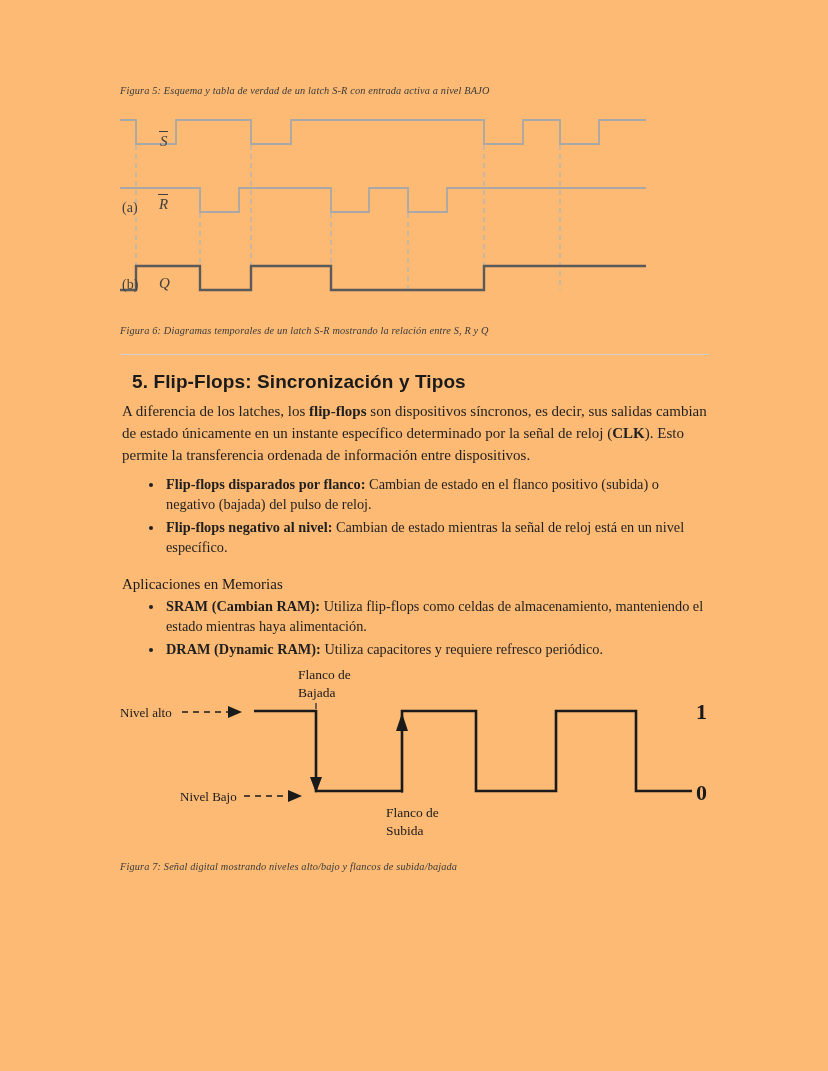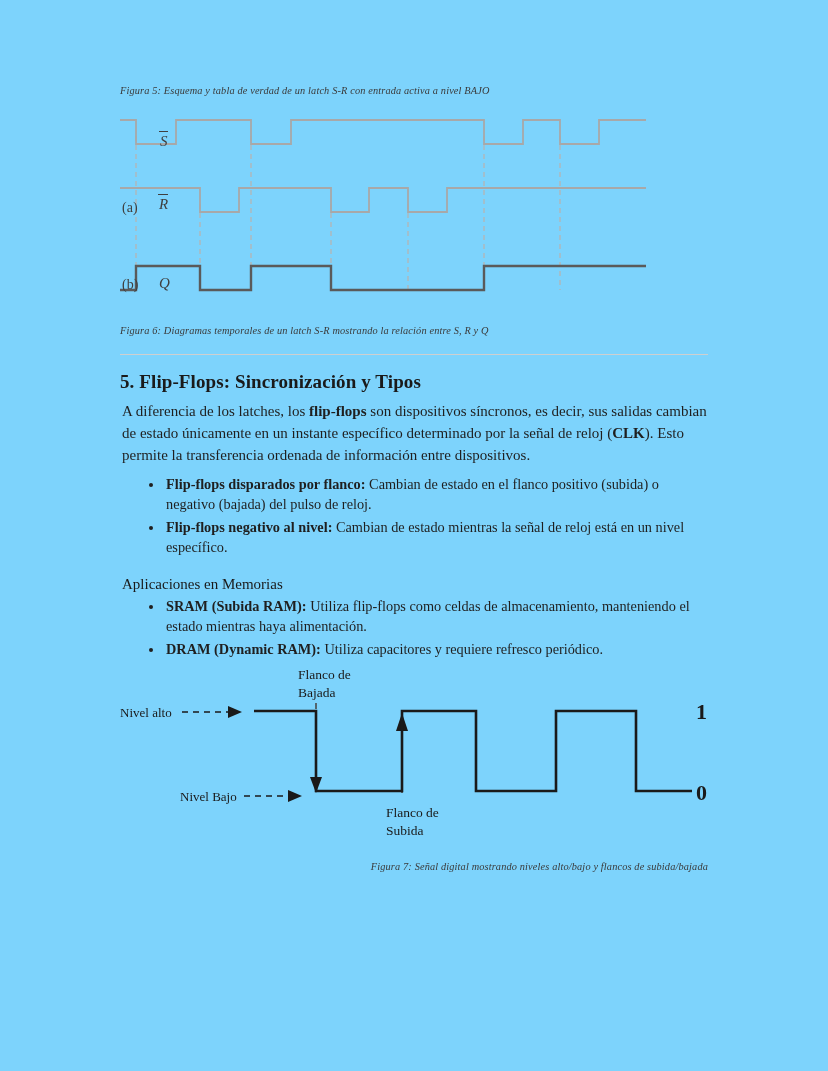--- a/index.html
+++ b/index.html
@@ -15,21 +15,21 @@
     position: relative;
     font-family: "Liberation Serif", "DejaVu Serif", serif;
     color: #1c1c1c;
     overflow: hidden;
   }
   .page {
     position: absolute;
     left: 0; top: 0;
     width: 828px;
     height: 1071px;
-    background: #7dd3fc;
+    background: #fdba74;
   }
   .content {
     position: absolute;
     left: 120px;
     top: 84px;
     width: 588px;
   }
 
   
   .caption {
@@ -74,24 +74,24 @@
 
   
   .divider {
     border: 0;
     border-top: 1px solid #cfcfcf;
     margin: 16px 0 16px 0;
   }
 
   
   h2.sec-title {
-    font-family: Liberation Serif, serif;
+    font-family: Liberation Sans, sans-serif;
     font-size: 19px;
     font-weight: bold;
-    margin: 0 0 7px 0;
+    margin: 0 0 7px 12px;
     color: #1a1a1a;
     letter-spacing: 0.1px;
   }
   p.body {
     font-size: 15px;
     line-height: 1.47;
     margin: 0 0 4px 2px;
     color: #1f1f1f;
   }
   ul.bullets {
@@ -189,21 +189,21 @@
       </li>
       <li>
         <b>Flip-flops negativo al nivel:</b><span> Cambian de estado mientras la señal de reloj está en un nivel específico.</span>
       </li>
     </ul>
 
     <h3 class="sub-title">Aplicaciones en Memorias</h3>
 
     <ul class="bullets" style="margin-top:3px;">
       <li>
-        <b>SRAM (Subida RAM):</b><span> Utiliza flip-flops como celdas de almacenamiento, manteniendo el estado mientras haya alimentación.</span>
+        <b>SRAM (Cambian RAM):</b><span> Utiliza flip-flops como celdas de almacenamiento, manteniendo el estado mientras haya alimentación.</span>
       </li>
       <li>
         <b>DRAM (Dynamic RAM):</b><span> Utiliza capacitores y requiere refresco periódico.</span>
       </li>
     </ul>
 
     <div class="fig7-wrap">
       <svg width="588" height="185" viewBox="0 0 588 185">
 
         <text x="178" y="18" font-family="Liberation Serif, DejaVu Serif, serif" font-size="13.5" fill="#1a1a1a">Flanco de</text>
@@ -226,18 +226,18 @@
         <line x1="282" y1="132" x2="282" y2="68" stroke="#4a4a4a" stroke-width="1.6" stroke-dasharray="6,5"></line>
         <polygon points="276,70 288,70 282,52" fill="#1a1a1a"></polygon>
 
         <polyline fill="none" stroke="#1a1a1a" stroke-width="2.6" stroke-linejoin="miter" stroke-linecap="butt" points="134,50 196,50 196,130 282,130 282,50 356,50 356,130 436,130 436,50 516,50 516,130 572,130"></polyline>
 
         <text x="576" y="58" font-family="Liberation Serif, DejaVu Serif, serif" font-size="22" font-weight="bold" fill="#1a1a1a">1</text>
         <text x="576" y="139" font-family="Liberation Serif, DejaVu Serif, serif" font-size="22" font-weight="bold" fill="#1a1a1a">0</text>
       </svg>
     </div>
 
-    <p class="caption" style="margin-top:14px;text-align:right;">Figura 7: Señal digital mostrando niveles alto/bajo y flancos de subida/bajada</p>
+    <p class="caption" style="margin-top:14px;">Figura 7: Señal digital mostrando niveles alto/bajo y flancos de subida/bajada</p>
 
   </div>
 
   <div class="footer">4 / 11</div>
 </div>
 
 </body></html>

